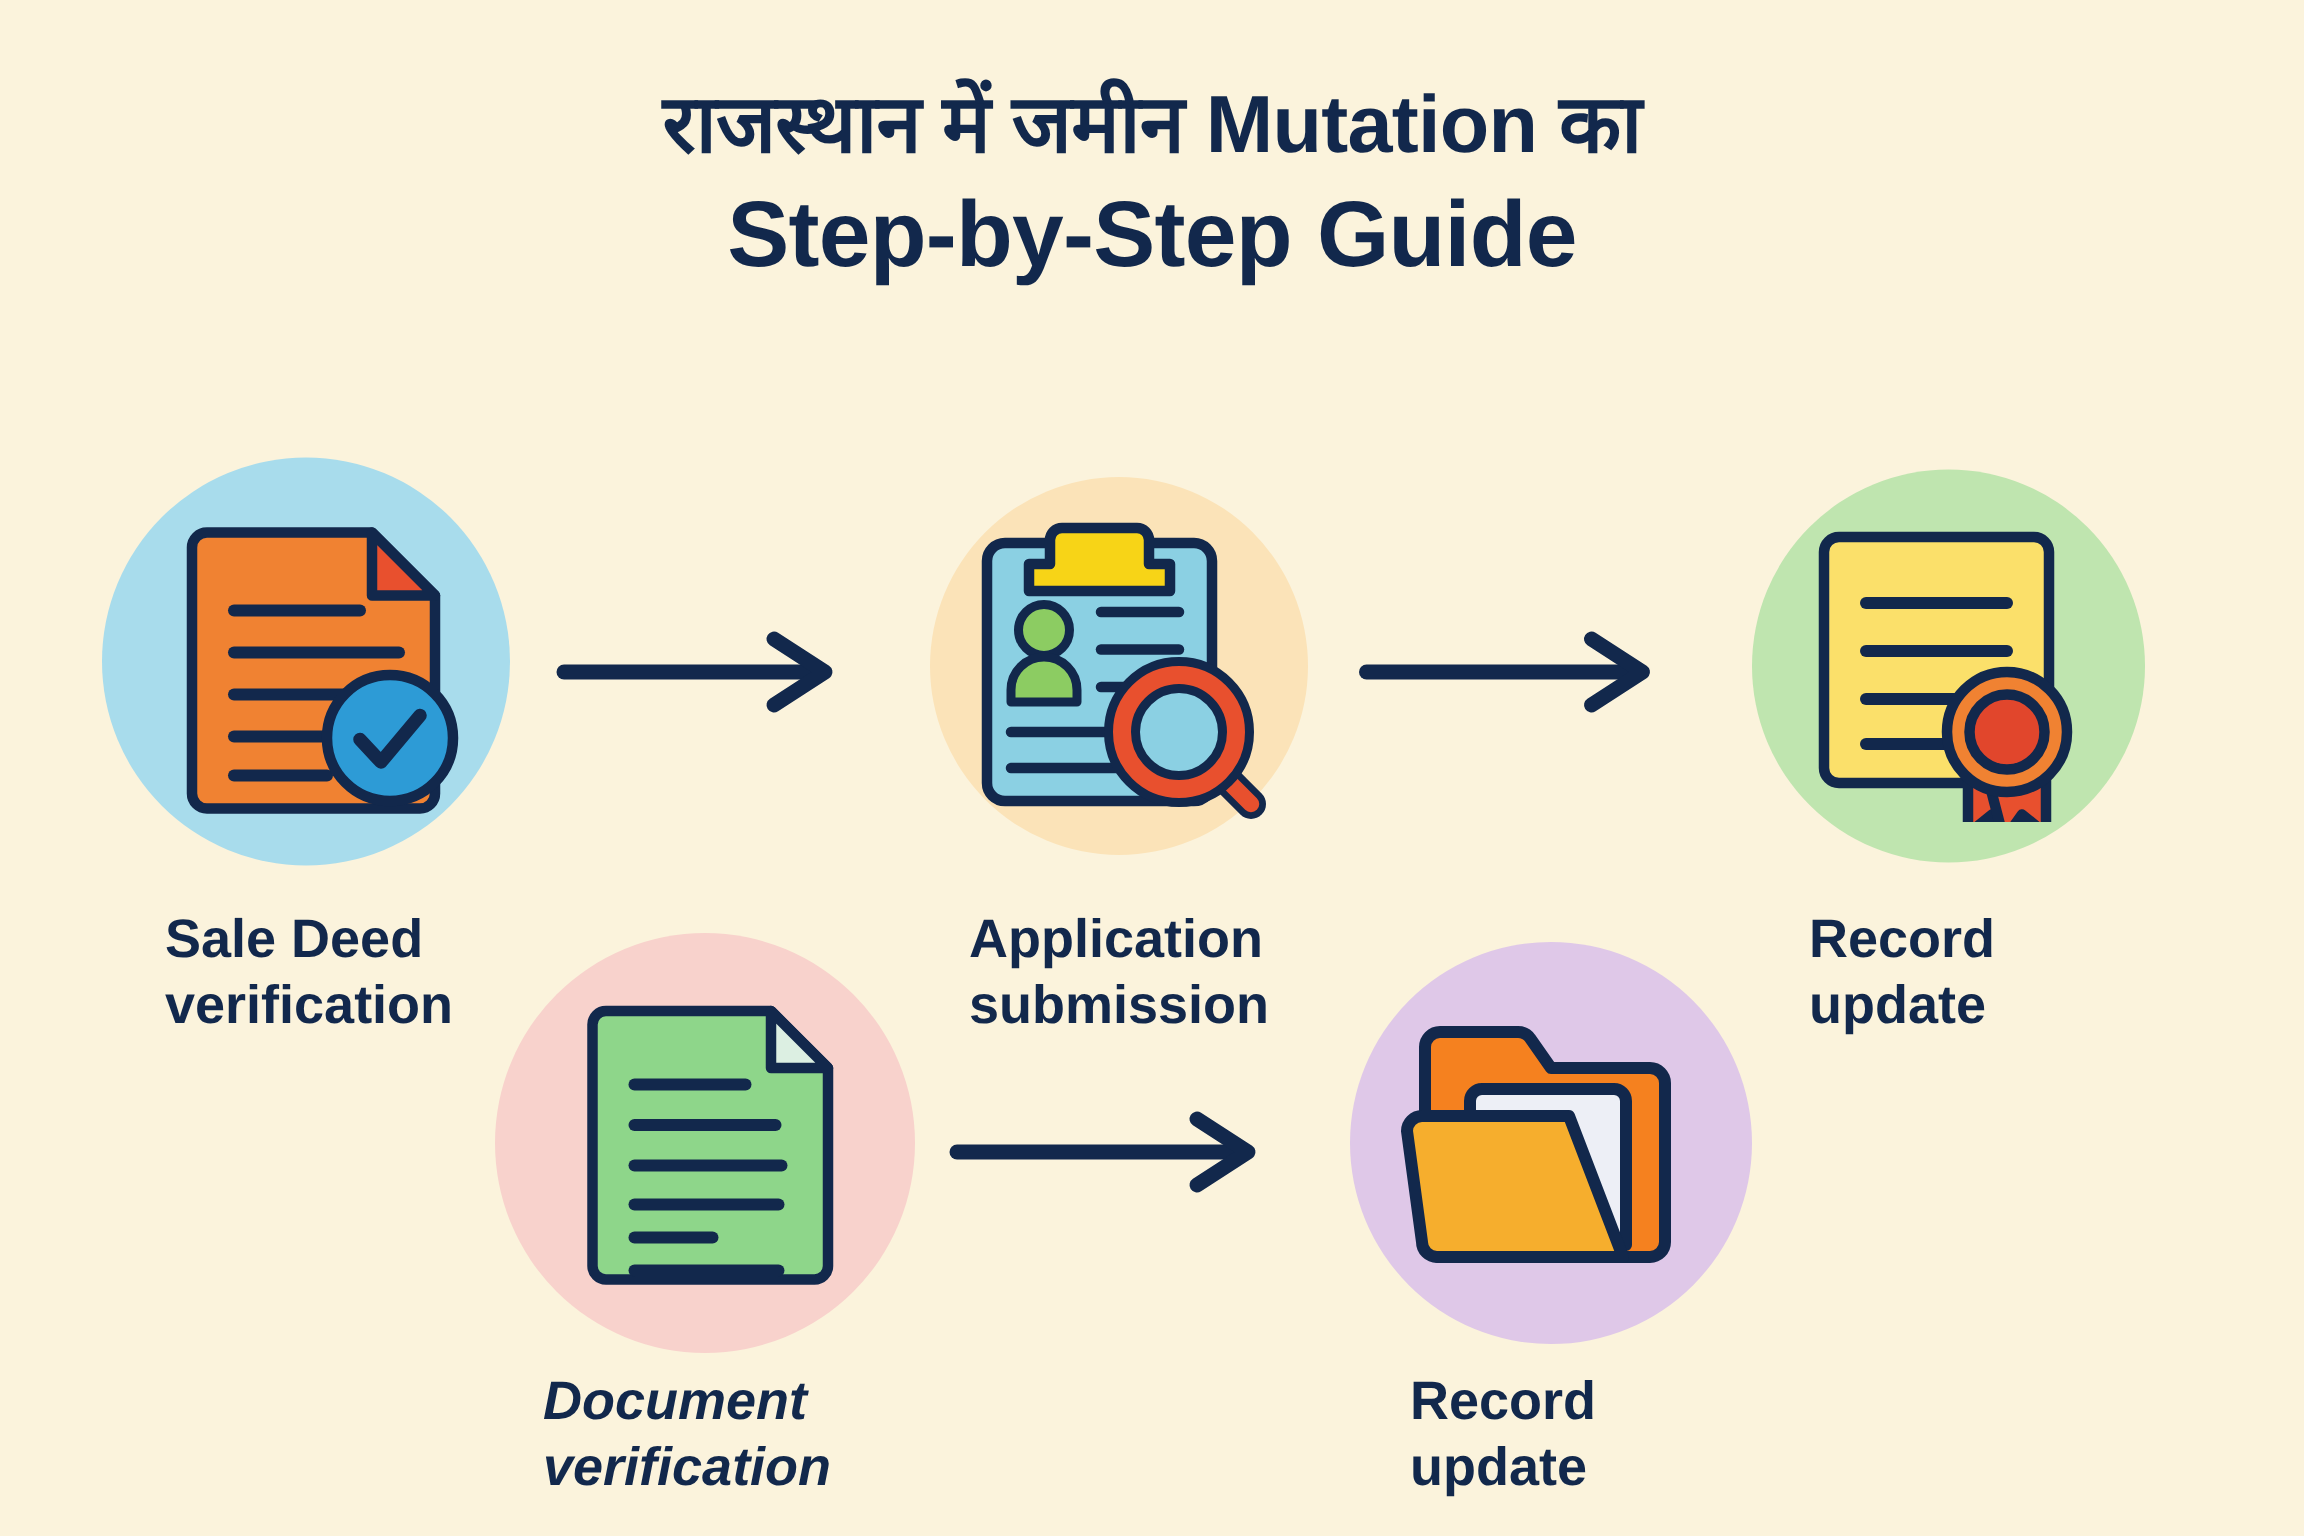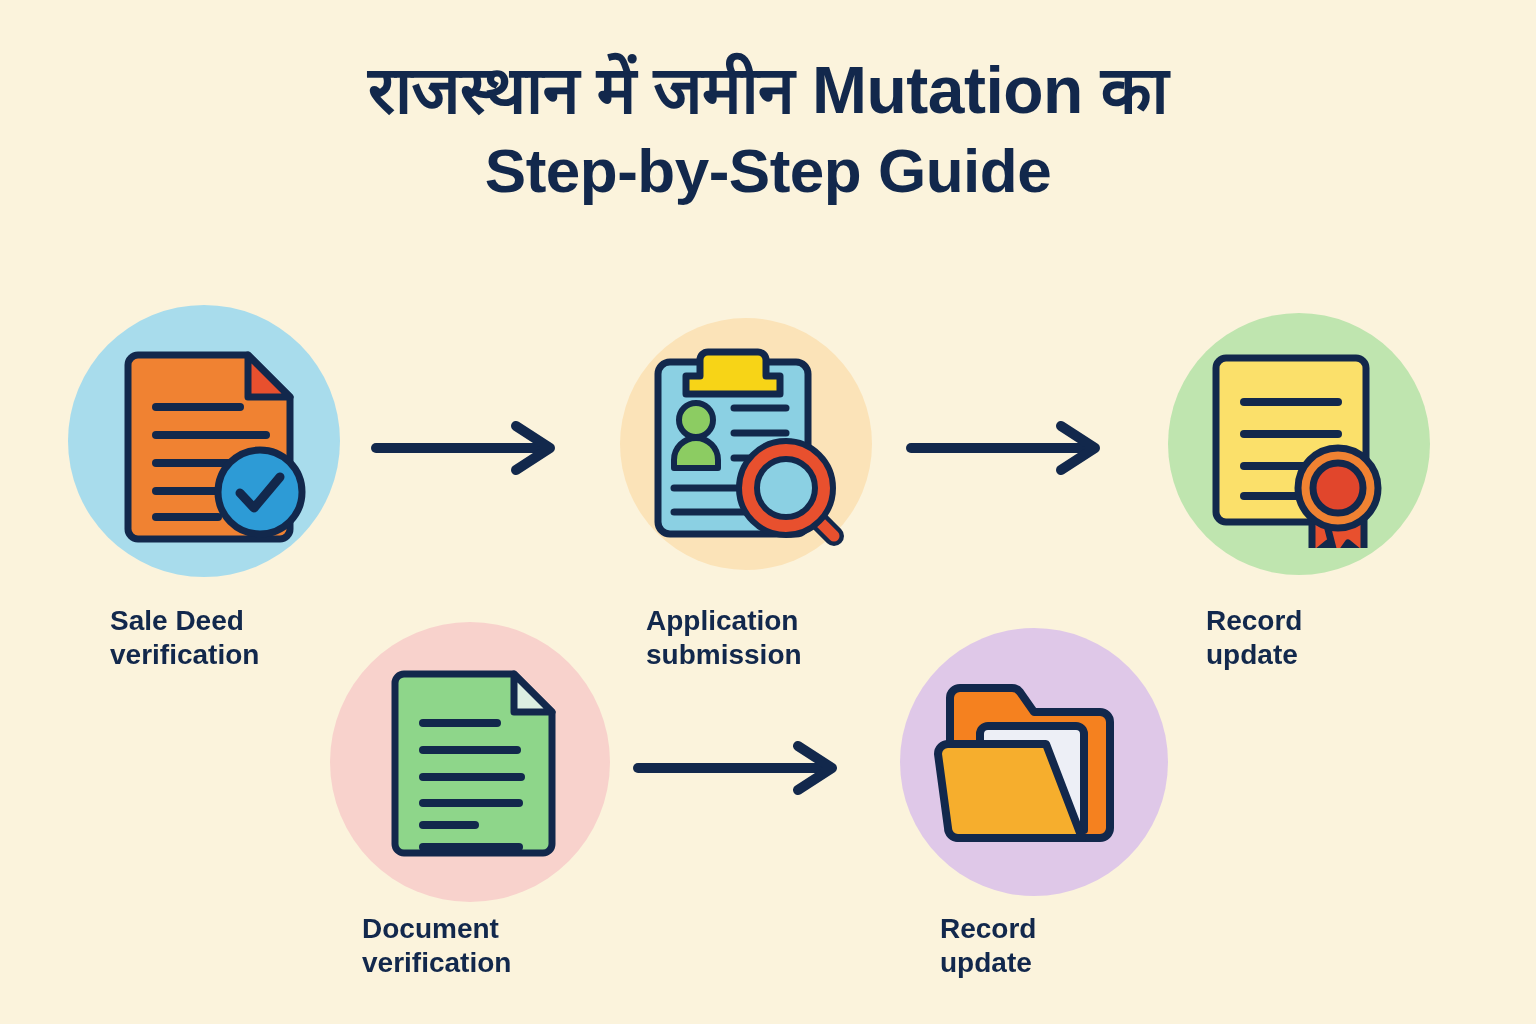--- a/index.html
+++ b/index.html
@@ -22,21 +22,21 @@
 
   
   .title-block {
     position: absolute;
     left: 0;
     top: 52px;
     width: 1536px;
     text-align: center;
   }
   .title-line-1 {
-    font-size: 66px;
+    font-size: 54px;
     font-weight: 700;
     color: #12284C;
     line-height: 1.18;
     letter-spacing: -0.5px;
     white-space: nowrap;
   }
   .title-line-2 {
     font-size: 62px;
     font-weight: 700;
     color: #12284C;
@@ -52,21 +52,21 @@
   }
   .circle {
     position: absolute;
     border-radius: 50%;
   }
   .icon-wrap {
     position: absolute;
   }
   .step-label {
     position: absolute;
-    font-size: 28px;
+    font-size: 36px;
     font-weight: 700;
     color: #12284C;
     line-height: 1.22;
     white-space: pre-line;
   }
 
   
   .arrow {
     position: absolute;
   }
@@ -163,21 +163,21 @@
 
         <circle cx="142" cy="148" r="40" fill="#F08232" stroke="#12284C" stroke-width="7"></circle>
         <circle cx="142" cy="148" r="25" fill="#E1462C" stroke="#12284C" stroke-width="7"></circle>
       </svg>
     </div>
 
     <div class="step-label" style="left:1206px; top:604px; width:300px;">Record
 update</div>
   </div>
 
-  <div class="step" style="left:0px; top:0px; width:1536px; height:1024px; pointer-events:none;">
+  <div class="step" style="left:0px; top:0px; width:1536px; height:1024px; pointer-events:none;font-style:italic;">
     <div class="circle" style="left:330px; top:622px; width:280px; height:280px; background:#F8D2CC;"></div>
 
     <div class="icon-wrap" style="left:385px; top:665px; width:180px; height:196px;">
       <svg viewBox="0 0 180 196" width="180" height="196">
         <path d="M10 18 a9 9 0 0 1 9 -9 h110 l38 38 v132 a9 9 0 0 1 -9 9 h-139 a9 9 0 0 1 -9 -9 z" fill="#8ED68A" stroke="#12284C" stroke-width="7" stroke-linejoin="round"></path>
         <path d="M129 9 l38 38 h-38 z" fill="#DCEFE2" stroke="#12284C" stroke-width="7" stroke-linejoin="round"></path>
         <g stroke="#12284C" stroke-width="8" stroke-linecap="round">
           <line x1="38" y1="58" x2="112" y2="58"></line>
           <line x1="38" y1="85" x2="132" y2="85"></line>
           <line x1="38" y1="112" x2="136" y2="112"></line>

